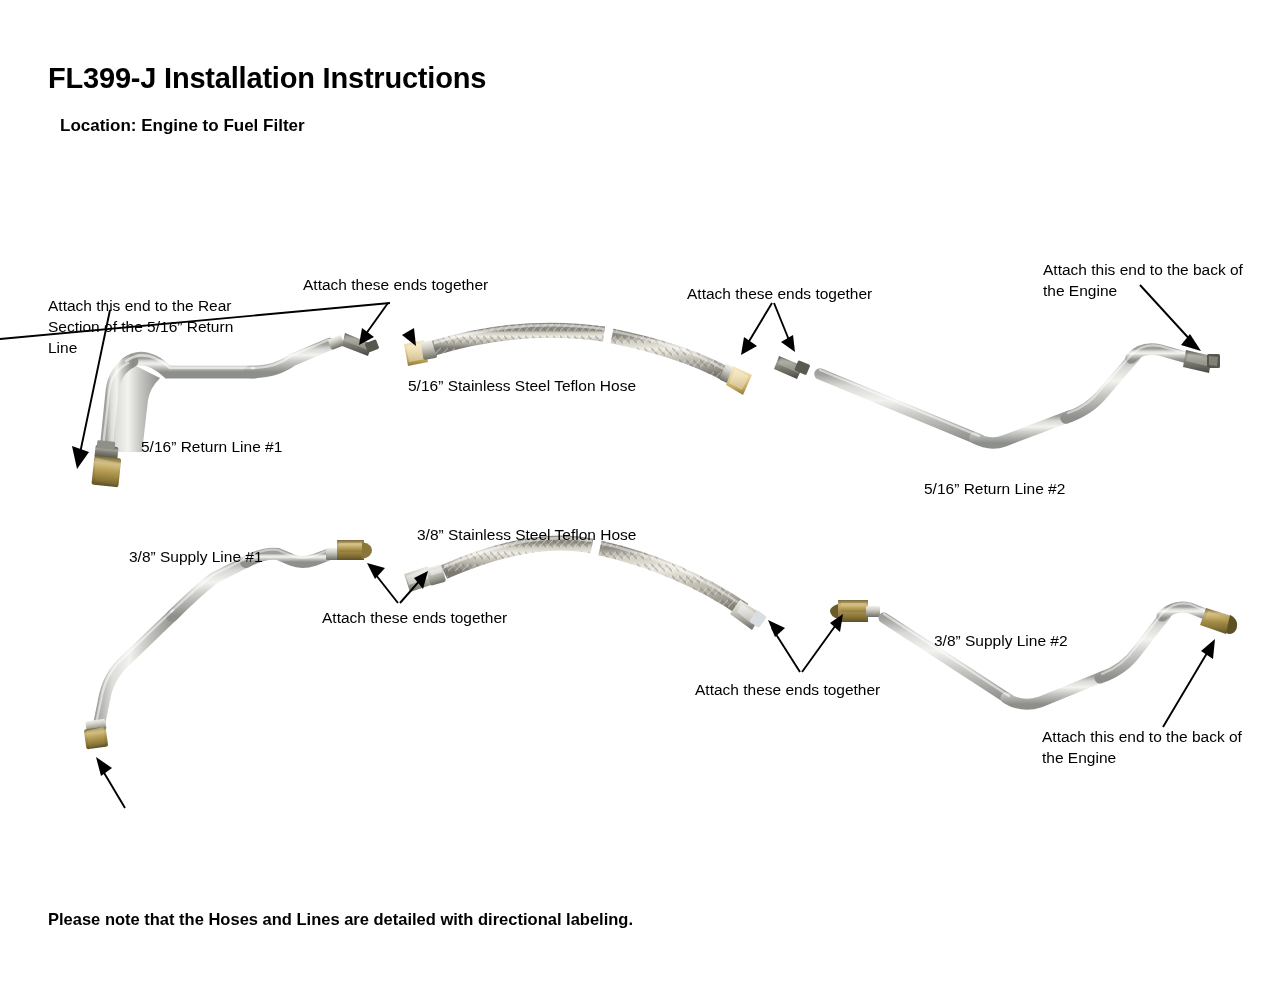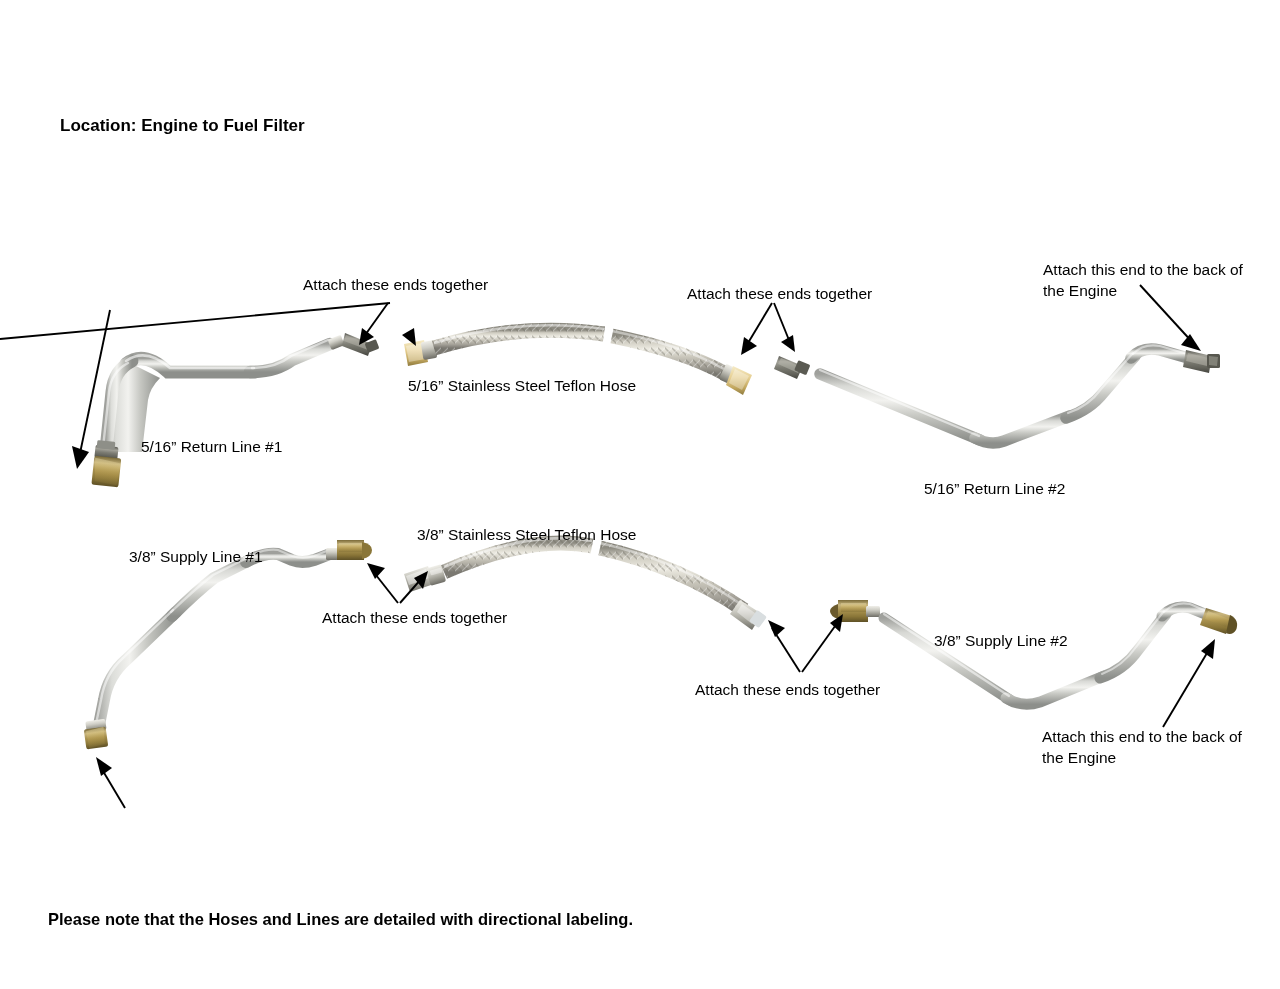--- a/index.html
+++ b/index.html
@@ -79,20 +79,21 @@
     width: 1280px;
     height: 989px;
     pointer-events: none;
   }
 </style>
 </head>
 <body>
 
 <div id="page">
 
+  <div class="doc-title">FL399-J Installation Instructions</div>
   <div class="doc-location">Location: Engine to Fuel Filter</div>
 
   <svg id="art" viewBox="0 0 1280 989">
     <defs>
       <linearGradient id="gTube" x1="0" y1="0" x2="0" y2="1">
         <stop offset="0%" stop-color="#9fa09c"></stop>
         <stop offset="18%" stop-color="#d8d9d5"></stop>
         <stop offset="40%" stop-color="#f2f2ef"></stop>
         <stop offset="62%" stop-color="#c9cac5"></stop>
         <stop offset="100%" stop-color="#8d8f8b"></stop>
@@ -338,20 +339,21 @@
         <polygon points="96,757 112,768 101,776" fill="#000000" stroke="none"></polygon>
       </g>
 
       <g>
         <line x1="1163" y1="727" x2="1210" y2="648"></line>
         <polygon points="1215,639 1213,659 1201,651" fill="#000000" stroke="none"></polygon>
       </g>
     </g>
   </svg>
 
+  <div class="callout" style="left:48px; top:295px; width:210px;">Attach this end to the Rear Section of the 5/16” Return Line</div>
 
   <div class="callout" style="left:303px; top:274px; width:240px;">Attach these ends together</div>
 
   <div class="callout" style="left:687px; top:283px; width:240px;">Attach these ends together</div>
 
   <div class="callout" style="left:1043px; top:259px; width:222px;">Attach this end to the back of the Engine</div>
 
   <div class="part-label" style="left:141px; top:426px;">5/16” Return Line #1</div>
 
   <div class="part-label" style="left:408px; top:365px;">5/16” Stainless Steel Teflon Hose</div>

